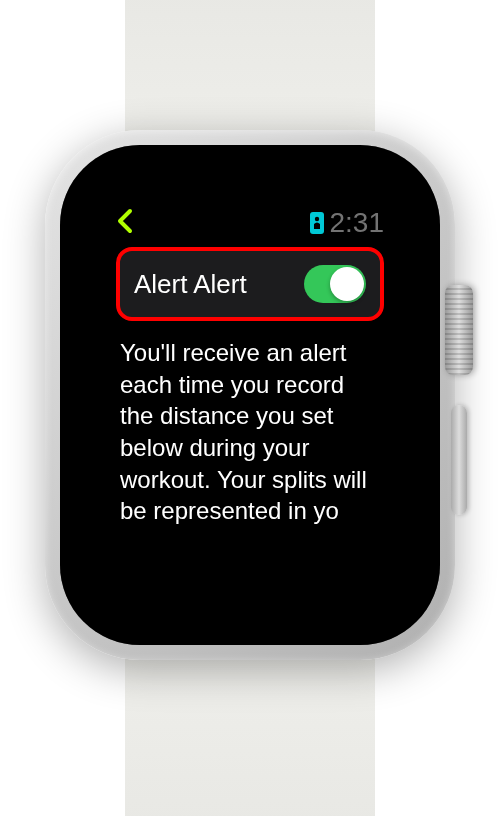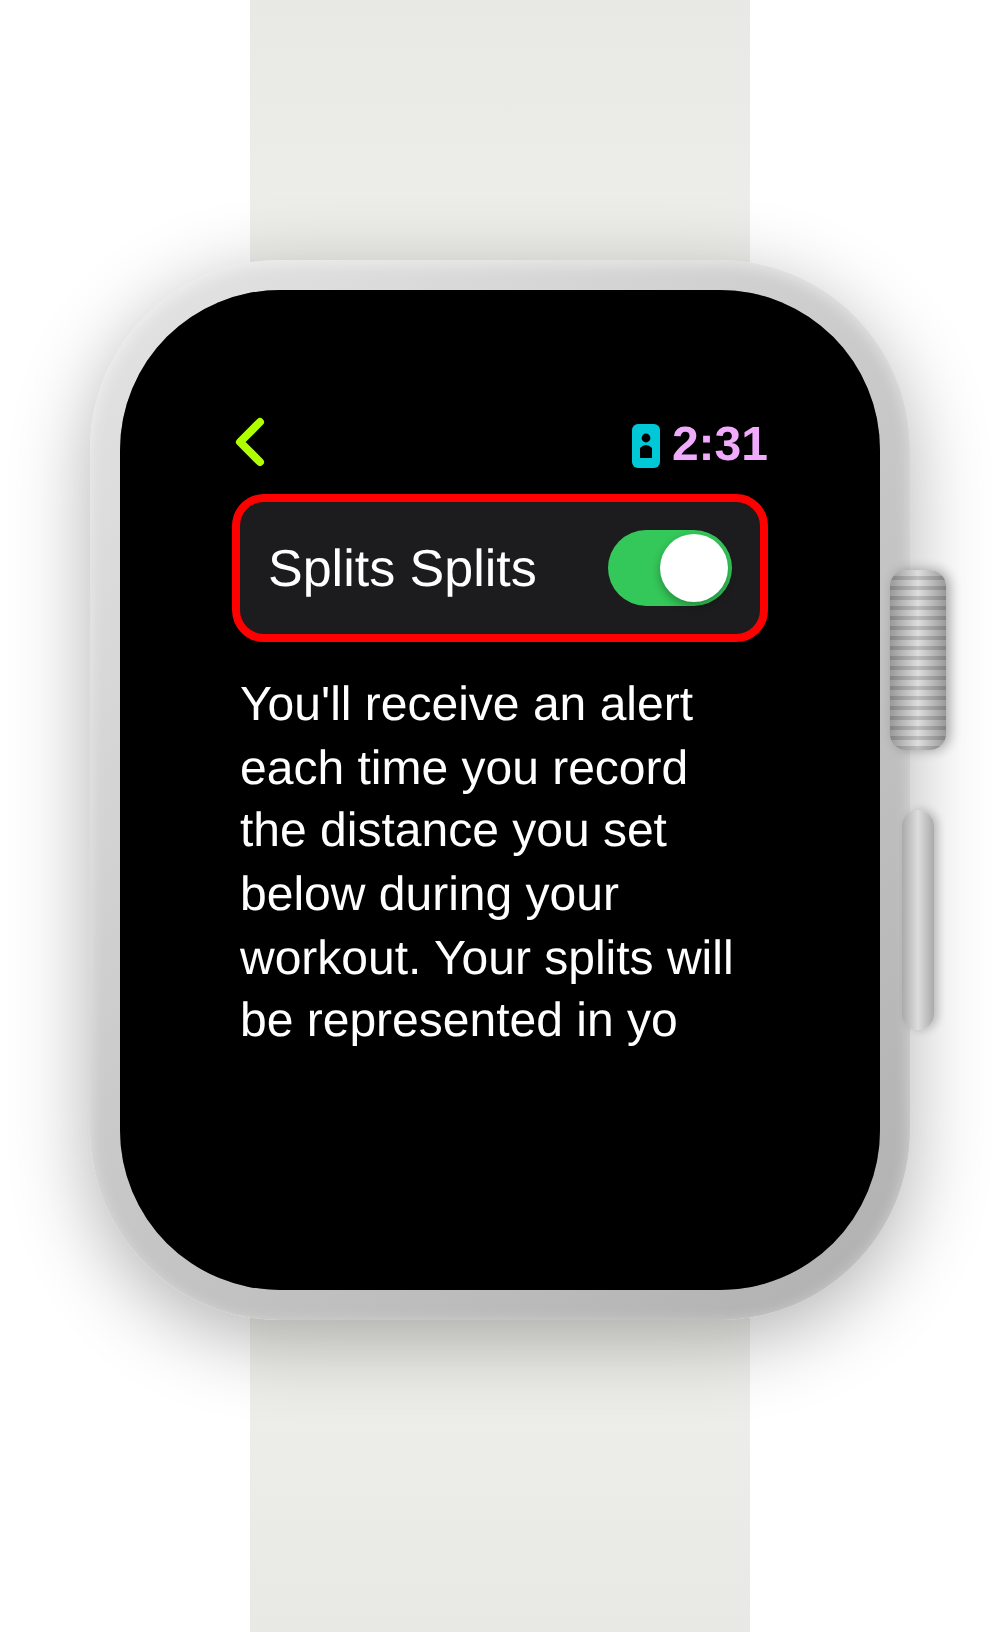--- a/index.html
+++ b/index.html
@@ -129,23 +129,23 @@
       gap: 4px;
     }
     .phone-icon {
       width: 18px;
       height: 26px;
       display: flex;
       align-items: center;
       justify-content: center;
     }
     .clock {
-      color: #f0abfc;
-      font-size: 24px;
-      font-weight: 700;
+      color: #737373;
+      font-size: 28px;
+      font-weight: 400;
     }
     
     
     .toggle-row {
       background: #1c1c1e;
       border-radius: 16px;
       padding: 14px 14px;
       display: flex;
       align-items: center;
       justify-content: space-between;
@@ -211,21 +211,21 @@
               <rect x="2" y="2" width="14" height="22" rx="3" fill="#00c8d6"></rect>
               <circle cx="9" cy="9" r="2.2" fill="#000"></circle>
               <path d="M 6 14 Q 9 11 12 14 L 12 19 L 6 19 Z" fill="#000"></path>
             </svg>
           </div>
           <div class="clock">2:31</div>
         </div>
       </div>
 
       <div class="toggle-row">
-        <div class="toggle-label">Splits Splits</div>
+        <div class="toggle-label">Alert Alert</div>
         <div class="toggle">
           <div class="toggle-knob"></div>
         </div>
       </div>
 
       <div class="description">You'll receive an alert each time you record the distance you set below during your workout. Your splits will be represented in yo</div>
 
     </div>
   </div>
 </div>

